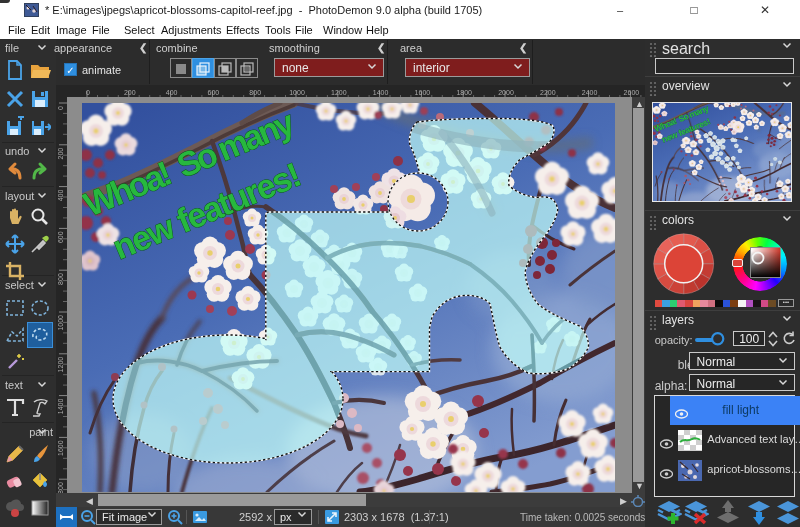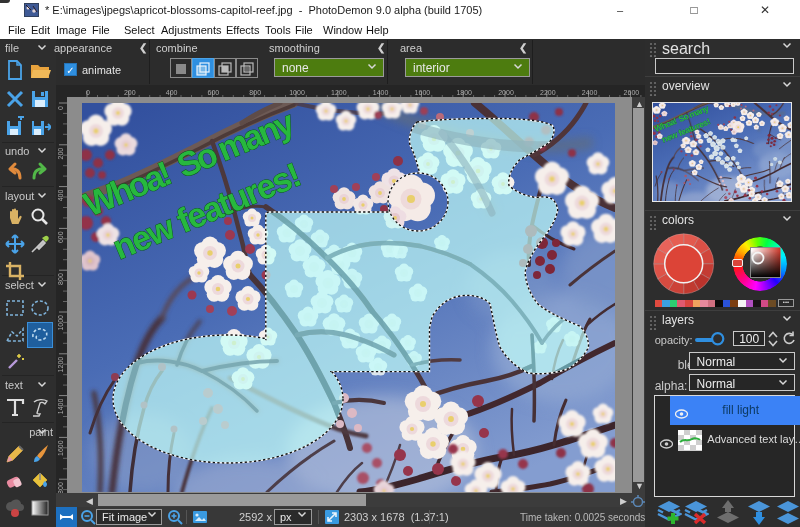--- a/index.html
+++ b/index.html
@@ -13,21 +13,21 @@
   
   #menubar { position:absolute; left:0; top:21px; width:800px; height:18px; background:#ffffff; color:#111; font-size:11px; }
   #menubar span { position:absolute; top:3px; }
   
   #chrome { position:absolute; left:0; top:39px; width:800px; height:488px; background:#2d2d2d; }
   
   #optbar { position:absolute; left:56px; top:39px; width:589px; height:46px; background:#2c2c2c; }
   .opthead { position:absolute; top:0; height:18px; color:#cfcfcf; font-size:11px; }
   .vsep { position:absolute; top:1px; height:44px; width:1px; background:#1e1e1e; }
   .chevl { color:#cfcfcf; font-size:10px; font-weight:bold; }
-  .dd { position:absolute; background:#4d7c0f; border:1px solid #9b9b9b; color:#e8e8e8; font-size:12px; }
+  .dd { position:absolute; background:#7f1d1d; border:1px solid #9b9b9b; color:#e8e8e8; font-size:12px; }
   .dd .dtx { position:absolute; left:7px; top:2px; }
   .dd .dch { position:absolute; right:6px; top:2px; font-size:10px; color:#dcdcdc; }
   
   #lbar { position:absolute; left:0; top:39px; width:56px; height:488px; background:#2e2e2e; }
   .lhead { position:absolute; left:5px; color:#c8c8c8; font-size:11px; width:48px; }
   .lhead .hc { position:absolute; right:6px; top:1px; font-size:9px; }
   .hsep { position:absolute; left:2px; width:52px; height:1px; background:#242424; }
   .licon { position:absolute; width:22px; height:22px; }
   
   #canvasarea { position:absolute; left:56px; top:85px; width:589px; height:422px; background:#8c8c8c; }
@@ -1646,20 +1646,36 @@
               <rect x="6" y="5" width="6" height="5" fill="#fff"></rect>
               <rect x="18" y="5" width="6" height="5" fill="#fff"></rect>
               <rect x="0" y="10" width="6" height="5" fill="#fff"></rect>
               <rect x="12" y="10" width="6" height="5" fill="#fff"></rect>
               <rect x="6" y="15" width="6" height="5" fill="#fff"></rect>
               <rect x="18" y="15" width="6" height="5" fill="#fff"></rect>
               <path d="M2,12 C6,8 10,12 14,9 C18,7 21,10 22,9" stroke="#2fae3e" stroke-width="2" fill="none"></path>
             </svg></div>
   <div style="position:absolute;left:52px;top:7px;color:#dcdcdc;font-size:11px;white-space:nowrap;">Advanced text lay…</div>
 </div>
+<div style="position:absolute;left:0;top:60px;width:139px;height:29px;">
+  <div style="position:absolute;left:5px;top:9px;"><svg width="13" height="10">
+              <ellipse cx="6.5" cy="5" rx="6" ry="4" fill="none" stroke="#cdcdcd" stroke-width="1.3"></ellipse>
+              <circle cx="6.5" cy="5" r="1.8" fill="#cdcdcd"></circle>
+            </svg></div>
+  <div style="position:absolute;left:23px;top:4px;"><svg width="24" height="21">
+              <rect width="24" height="21" fill="#4a68b0"></rect>
+              <circle cx="5" cy="6" r="2" fill="#e8e0e4"></circle>
+              <circle cx="12" cy="12" r="2.5" fill="#ddd5da"></circle>
+              <circle cx="19" cy="5" r="1.8" fill="#e3dade"></circle>
+              <circle cx="8" cy="17" r="1.8" fill="#d8ccd2"></circle>
+              <path d="M2,2 L10,9 M14,4 L20,12 M4,14 L12,19" stroke="#3a2a30" stroke-width="1.2"></path>
+              <circle cx="17" cy="17" r="2" fill="#e0d8dc"></circle>
+            </svg></div>
+  <div style="position:absolute;left:52px;top:7px;color:#dcdcdc;font-size:11px;white-space:nowrap;">apricot-blossoms…</div>
+</div>
       </div>
       <div style="position:absolute;left:11px;top:461px;width:26px;height:25px;"><svg width="26" height="25">
           <path d="M13,1 L24,6.5 L13,12 L2,6.5 Z" fill="#4a95d9"></path>
           <path d="M2,10 L7,12.5 M24,10 L19,12.5" stroke="#4a95d9" stroke-width="2.5"></path>
           <path d="M13,9 L24,14 L13,19.5 L2,14" fill="none" stroke="#4a95d9" stroke-width="2.5"></path>
           <path d="M17,13 L17,24 M11.5,18.5 L22.5,18.5" stroke="#2db52d" stroke-width="4"></path>
         </svg></div>
       <div style="position:absolute;left:38px;top:461px;width:26px;height:25px;"><svg width="26" height="25">
           <path d="M13,1 L24,6.5 L13,12 L2,6.5 Z" fill="#4a95d9"></path>
           <path d="M2,10 L7,12.5 M24,10 L19,12.5" stroke="#4a95d9" stroke-width="2.5"></path>

